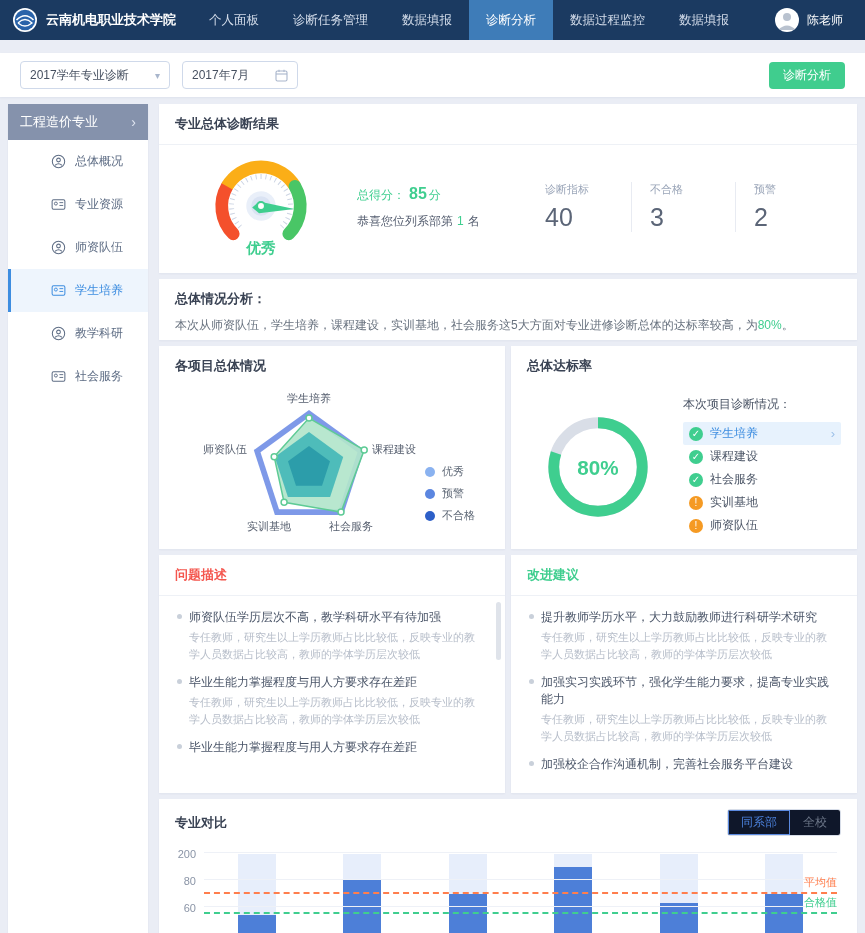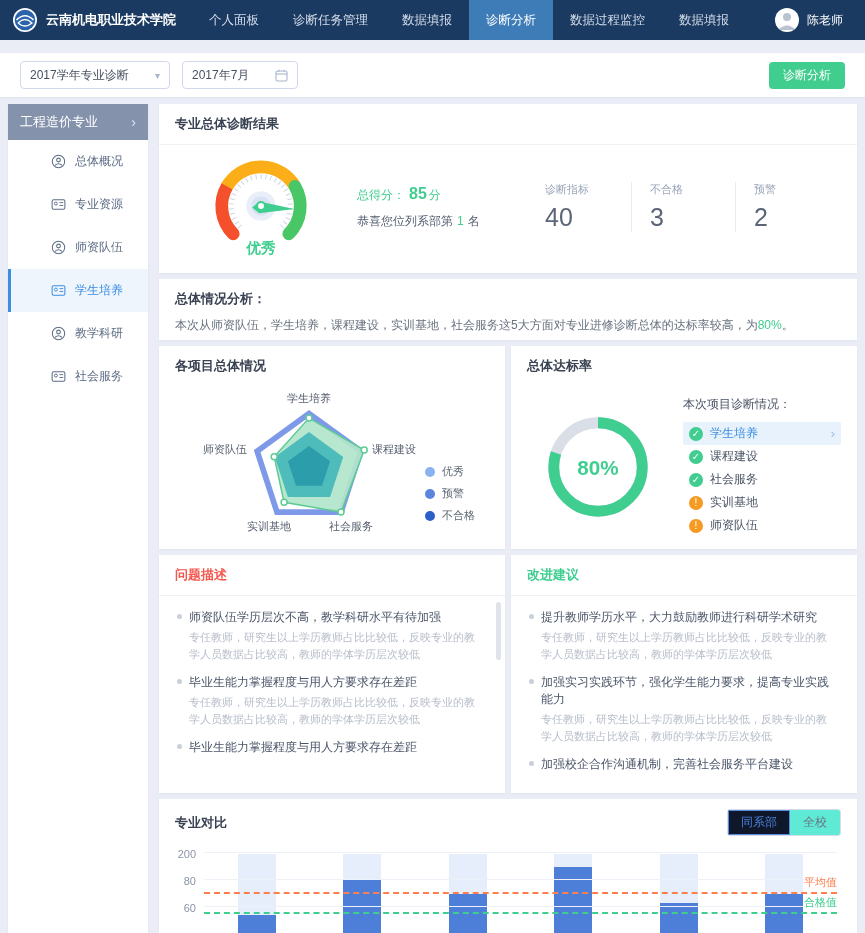--- a/index.html
+++ b/index.html
@@ -76,21 +76,21 @@
   .list-body { padding:13px 22px 8px 18px; }
   .list-item { margin-bottom:12px; position:relative; padding-left:12px; }
   .bullet { position:absolute; left:0; top:5px; width:5px; height:5px; border-radius:50%; background:#c9d0da; }
   .item-title { font-size:12px; color:#4a5568; }
   .item-detail { font-size:11px; color:#b6bdc9; line-height:1.5; margin-top:3px; }
   .scroll-thumb { position:absolute; right:4px; top:47px; width:5px; height:58px; background:#dfe3ea; border-radius:3px; }
 
   .compare-header { display:flex; justify-content:space-between; align-items:center; padding:10px 16px 4px; }
   .compare-title { font-size:13px; font-weight:bold; color:#3a4354; }
   .toggle { display:flex; border:1px solid #d7dde8; border-radius:3px; overflow:hidden; font-size:12px; }
-  .toggle-btn { padding:4px 13px; color:#6b7587; background:#5eead4; cursor:pointer; }
+  .toggle-btn { padding:4px 13px; color:#6b7587; background:#0f172a; cursor:pointer; }
   .toggle-btn.active { color:#4a7fd8; background:#0f172a; box-shadow:inset 0 0 0 1px #5b8ae0; }
   .chart-area { position:relative; margin:14px 20px 4px 45px; height:135px; }
   .plot { position:absolute; left:0; right:0; top:0; bottom:0; border-bottom:1px solid #e2e7f0; display:flex; justify-content:space-around; }
   .gridline { position:absolute; left:0; right:0; height:1px; background:#eef1f7; }
   .bar-col { width:38px; position:relative; height:100%; }
   .col-bg { position:absolute; top:0; bottom:0; left:0; right:0; background:#e7eefb; }
   .bar-fill { position:absolute; bottom:0; left:0; right:0; background:#4d7fd8; }
   .y-ticks { position:absolute; left:-40px; top:0; bottom:0; width:32px; }
   .y-tick { position:absolute; right:0; font-size:11px; color:#8a94a6; }
   .ref-line { position:absolute; left:0; right:0; border-top:2px dashed #ccc; z-index:3; }

